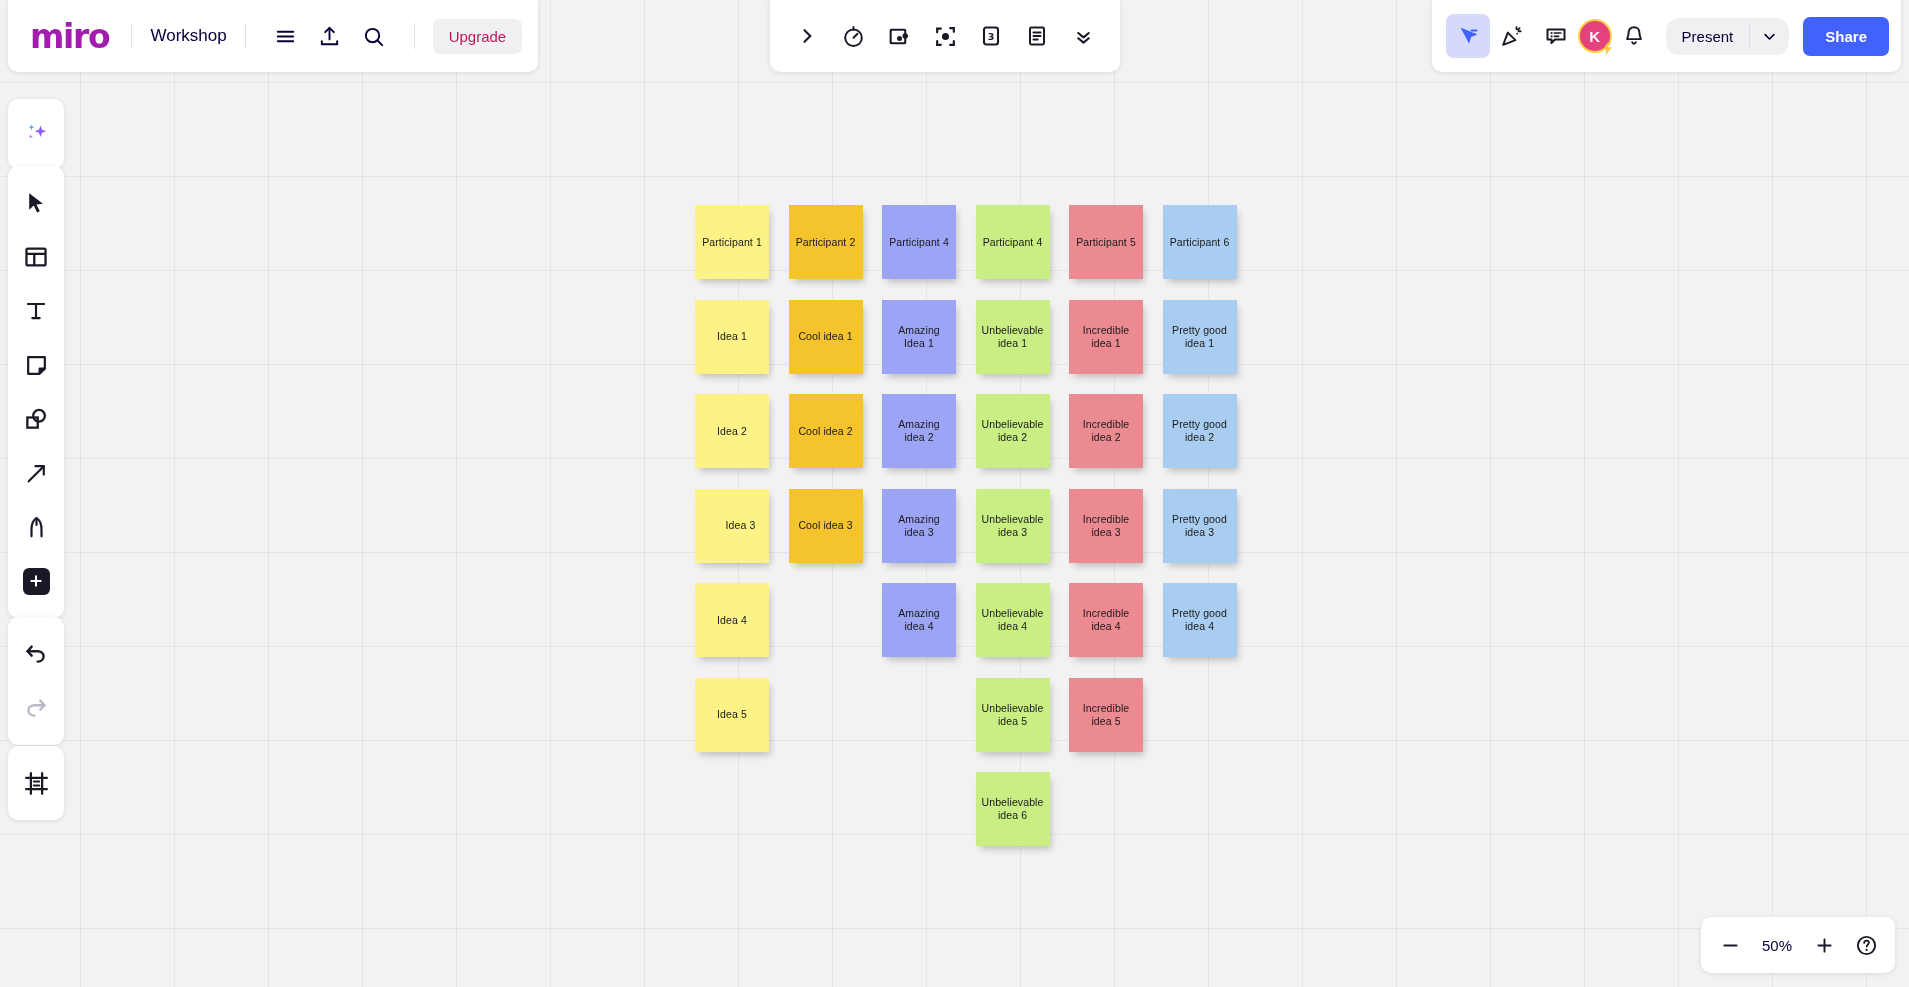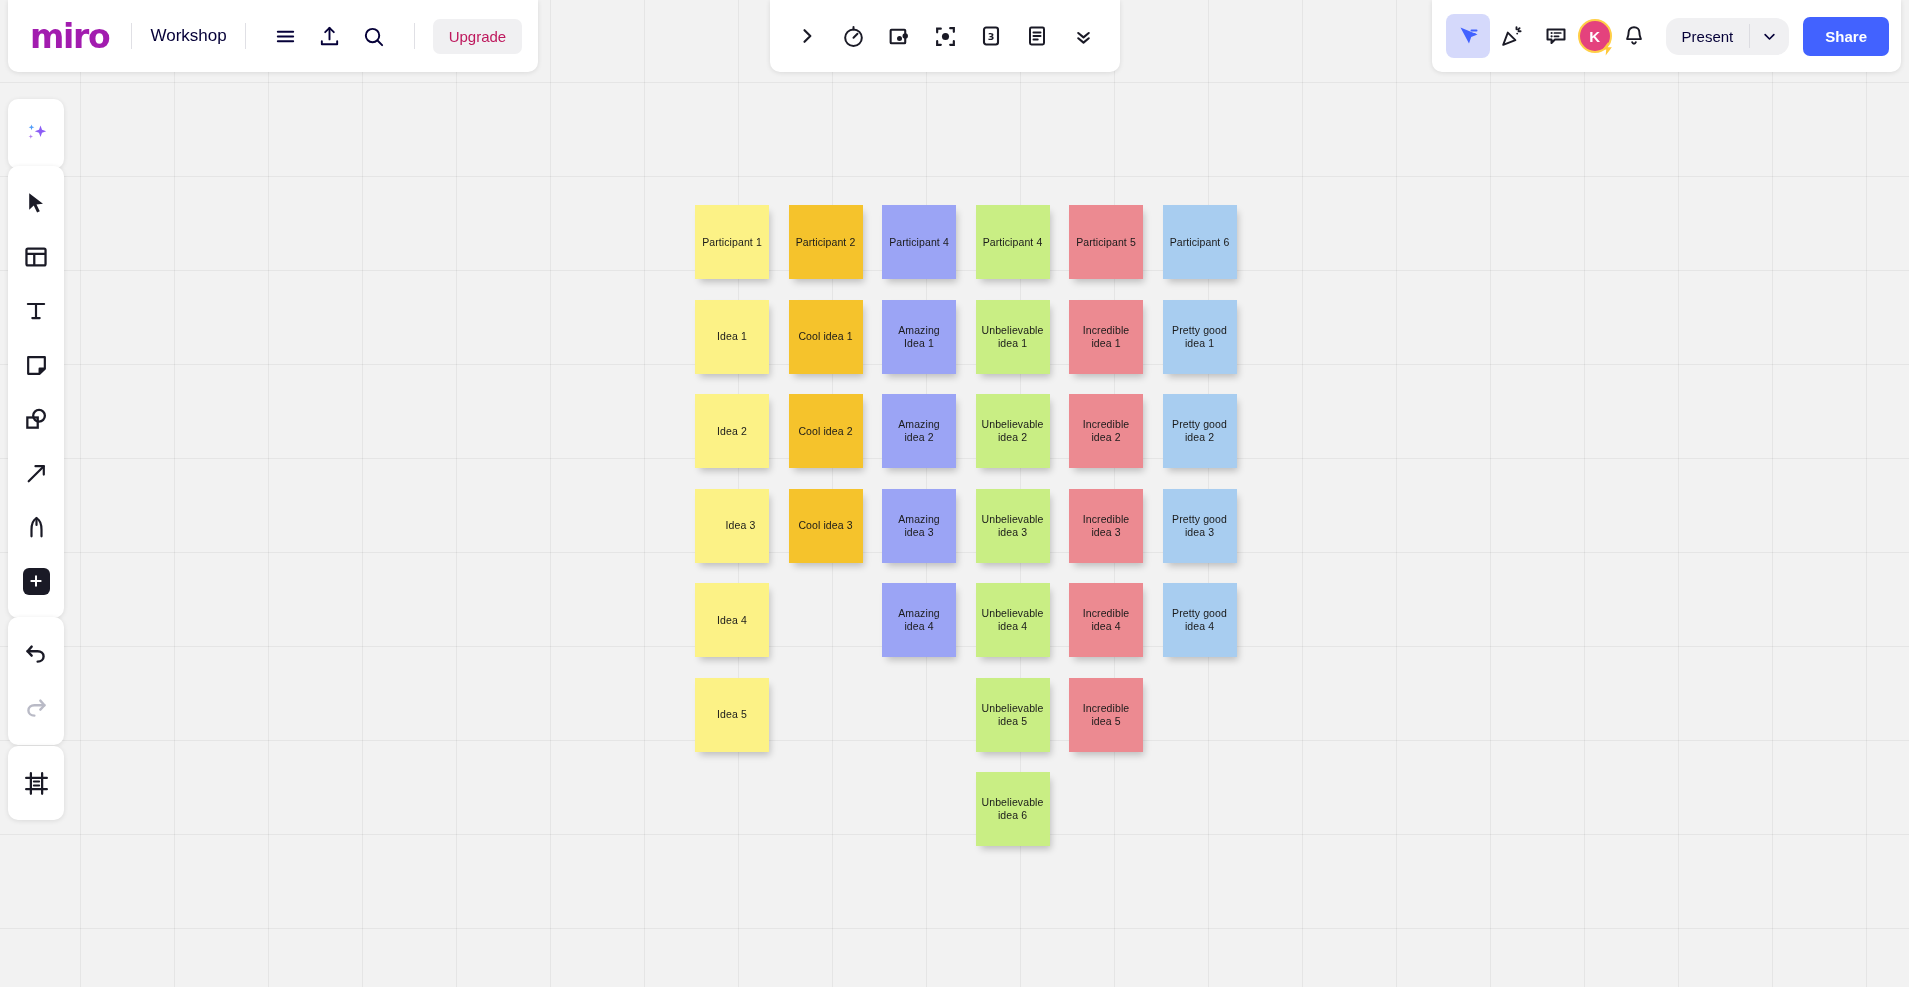--- a/index.html
+++ b/index.html
@@ -518,14 +518,34 @@
 
   <div class="lpanel" id="panel-frame">
     <div class="tool">
       <svg width="27" height="27" viewBox="0 0 24 24" fill="none" stroke="#1A1A26" stroke-width="2">
         <path d="M7 2.8v18.4M17 2.8v18.4M2.8 7h18.4M2.8 17h18.4" stroke-linecap="round"></path>
         <path d="M9.6 10.2h4.8M9.6 13.8h4.8" stroke-linecap="round" stroke-width="1.7"></path>
       </svg>
     </div>
   </div>
 
+  <div id="zoombar">
+    <div class="zbtn">
+      <svg width="21" height="21" viewBox="0 0 24 24" fill="none" stroke="#1A1A26" stroke-width="2.2" stroke-linecap="round">
+          <path d="M5 12h14"></path>
+        </svg>
+    </div>
+    <div id="zoom-level">50%</div>
+    <div class="zbtn">
+      <svg width="21" height="21" viewBox="0 0 24 24" fill="none" stroke="#1A1A26" stroke-width="2.2" stroke-linecap="round">
+          <path d="M12 5v14M5 12h14"></path>
+        </svg>
+    </div>
+    <div class="zbtn">
+      <svg width="23" height="23" viewBox="0 0 24 24" fill="none" stroke="#1A1A26" stroke-width="2">
+        <circle cx="12" cy="12" r="9"></circle>
+        <path d="M9.6 9.3c0-1.4 1.1-2.4 2.5-2.4s2.4 1 2.4 2.3c0 2-2.3 2-2.3 3.9" stroke-linecap="round" stroke-width="1.9"></path>
+        <circle cx="12.1" cy="16.6" r="1.15" fill="#1A1A26" stroke="none"></circle>
+      </svg>
+    </div>
+  </div>
 
 </div>
 
 </body></html>

